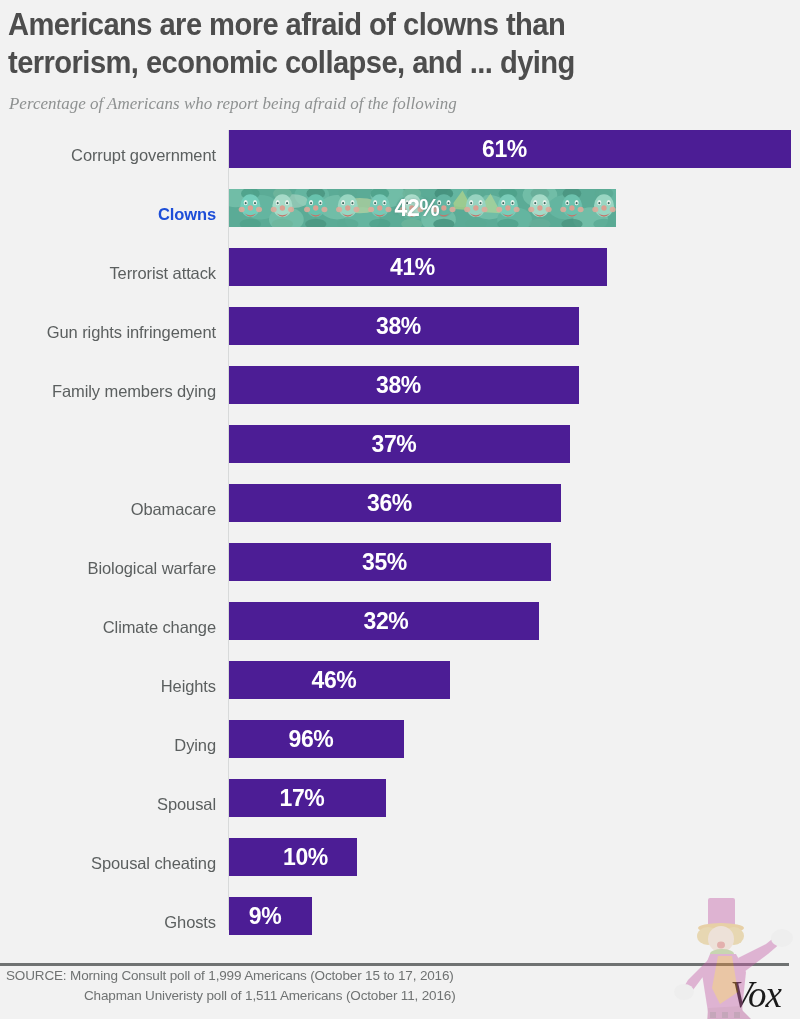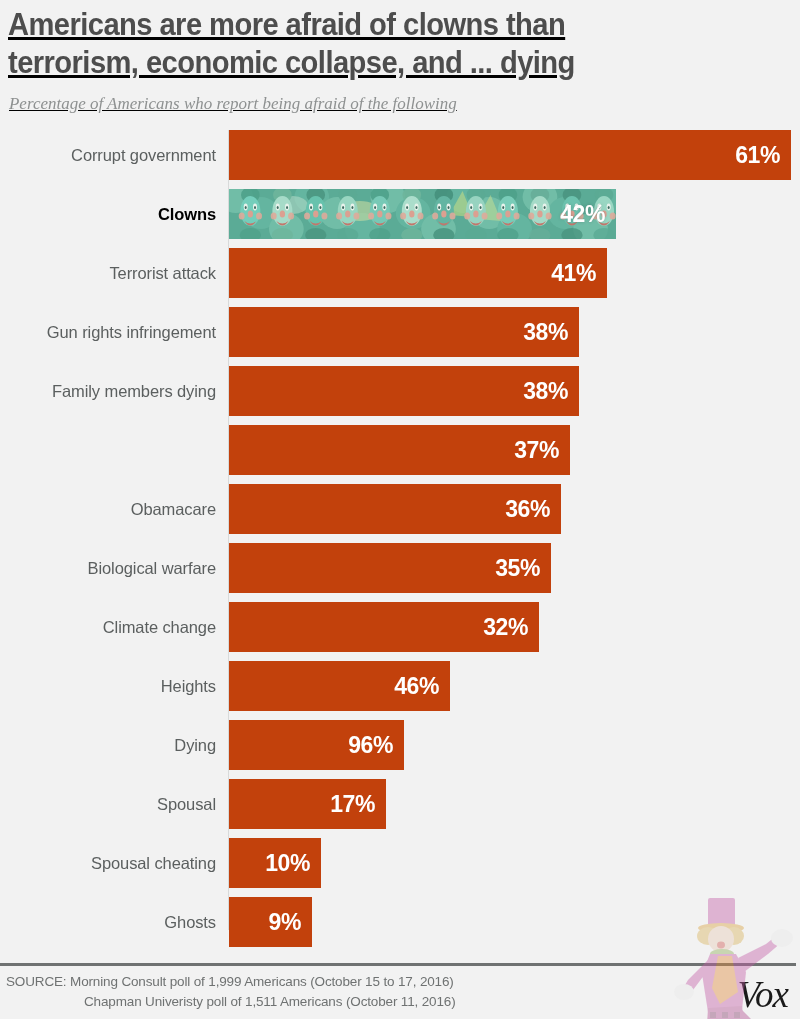--- a/index.html
+++ b/index.html
@@ -18,21 +18,20 @@
     position: relative;
     width: 800px;
     height: 1019px;
     box-sizing: border-box;
     background: #f2f2f2;
   }
 
   
   .header {
     padding: 6px 10px 0 8px;
-    text-decoration: underline;
   }
   .title {
     font-family: "Liberation Sans", sans-serif;
     font-weight: bold;
     font-size: 31px;
     line-height: 38px;
     letter-spacing: -0.6px;
     color: #4d4d4d;
     transform: scaleX(0.94);
     transform-origin: left top;
@@ -74,32 +73,32 @@
     top: 0;
     height: 50px;
     line-height: 50px;
     font-size: 16.5px;
     color: #5b5f5f;
     white-space: nowrap;
     letter-spacing: -0.1px;
   }
   .row.highlight .row-label {
     font-weight: bold;
-    color: #000000;
+    color: #1d4ed8;
     text-align: center;
   }
   .bar {
     position: absolute;
     left: 229px;
     top: 0;
-    height: 50px;
-    background: #c2410c;
+    height: 38px;
+    background: #4c1d95;
     display: flex;
     align-items: center;
-    justify-content: flex-end;
+    justify-content: center;
     overflow: hidden;
   }
   .bar-value {
     font-size: 23px;
     font-weight: bold;
     color: #ffffff;
     padding-right: 11px;
     letter-spacing: -0.4px;
     position: relative;
     z-index: 3;
@@ -133,25 +132,25 @@
     opacity: 0.42;
     z-index: 2;
     pointer-events: none;
   }
   .clown-figure svg { display: block; width: 100%; height: 100%; }
 
   
   .footer {
     position: absolute;
     left: 0;
-    right: 4px;
+    right: 11px;
     bottom: 0;
     height: 56px;
     border-top: 3px solid #6f7272;
-    padding-top: 6px;
+    padding-top: 0;
     box-sizing: border-box;
   }
   .source-block {
     padding-left: 6px;
     width: 640px;
   }
   .source-line {
     font-size: 13.5px;
     line-height: 20px;
     color: #6f7272;
@@ -438,21 +437,21 @@
           </div>
         </div>
         <div class="row">
           <div class="row-label">Spousal</div>
           <div class="bar" style="width: 157px;">
             <div class="bar-value">17%</div>
           </div>
         </div>
         <div class="row">
           <div class="row-label">Spousal cheating</div>
-          <div class="bar" style="width: 92px;">
+          <div class="bar" style="width: 92px; padding-left: 36px;">
             <div class="bar-value">10%</div>
           </div>
         </div>
         <div class="row">
           <div class="row-label">Ghosts</div>
           <div class="bar" style="width: 83px;">
             <div class="bar-value">9%</div>
           </div>
         </div>
       </div>

